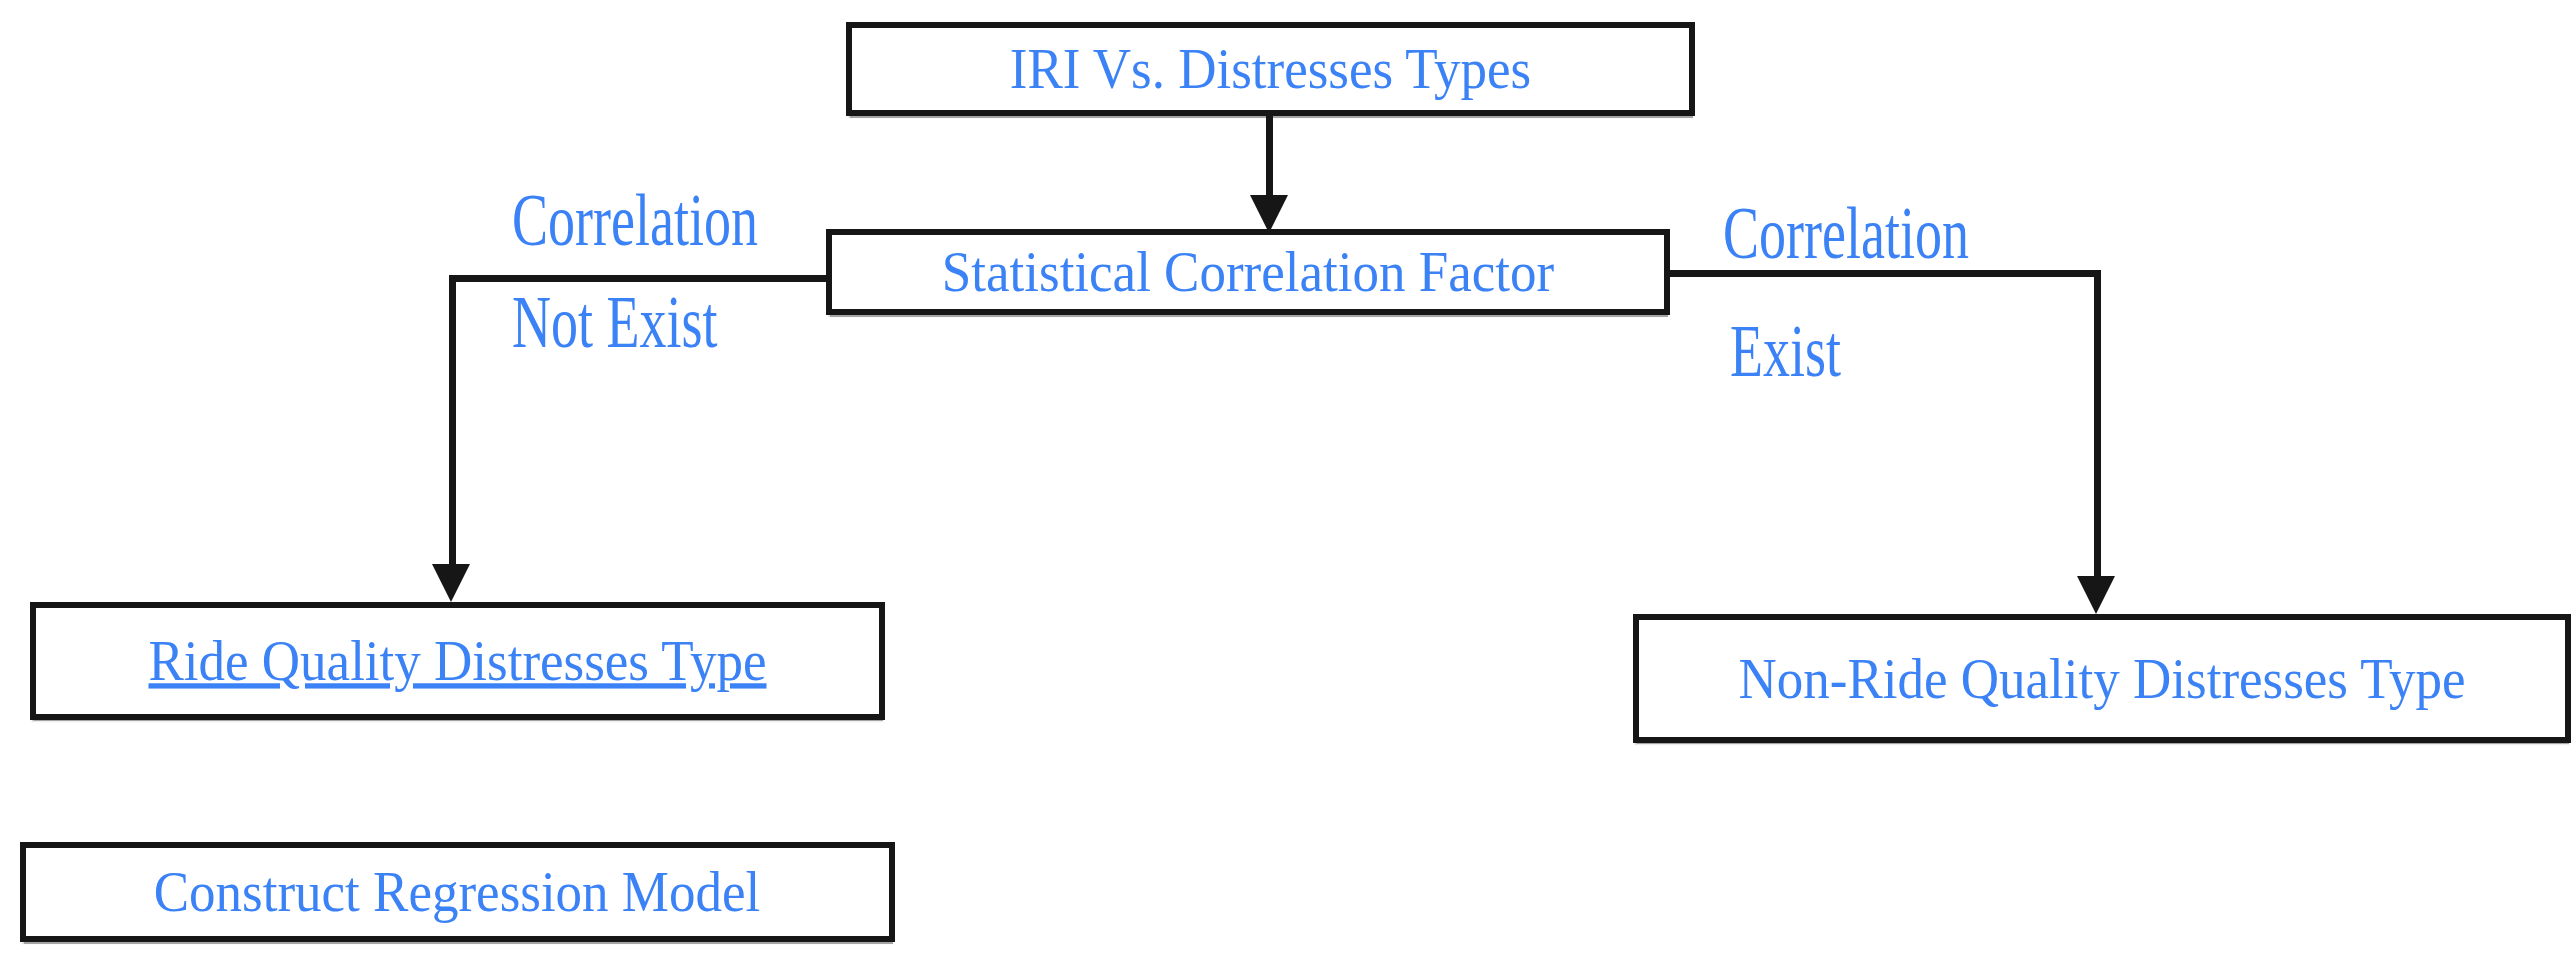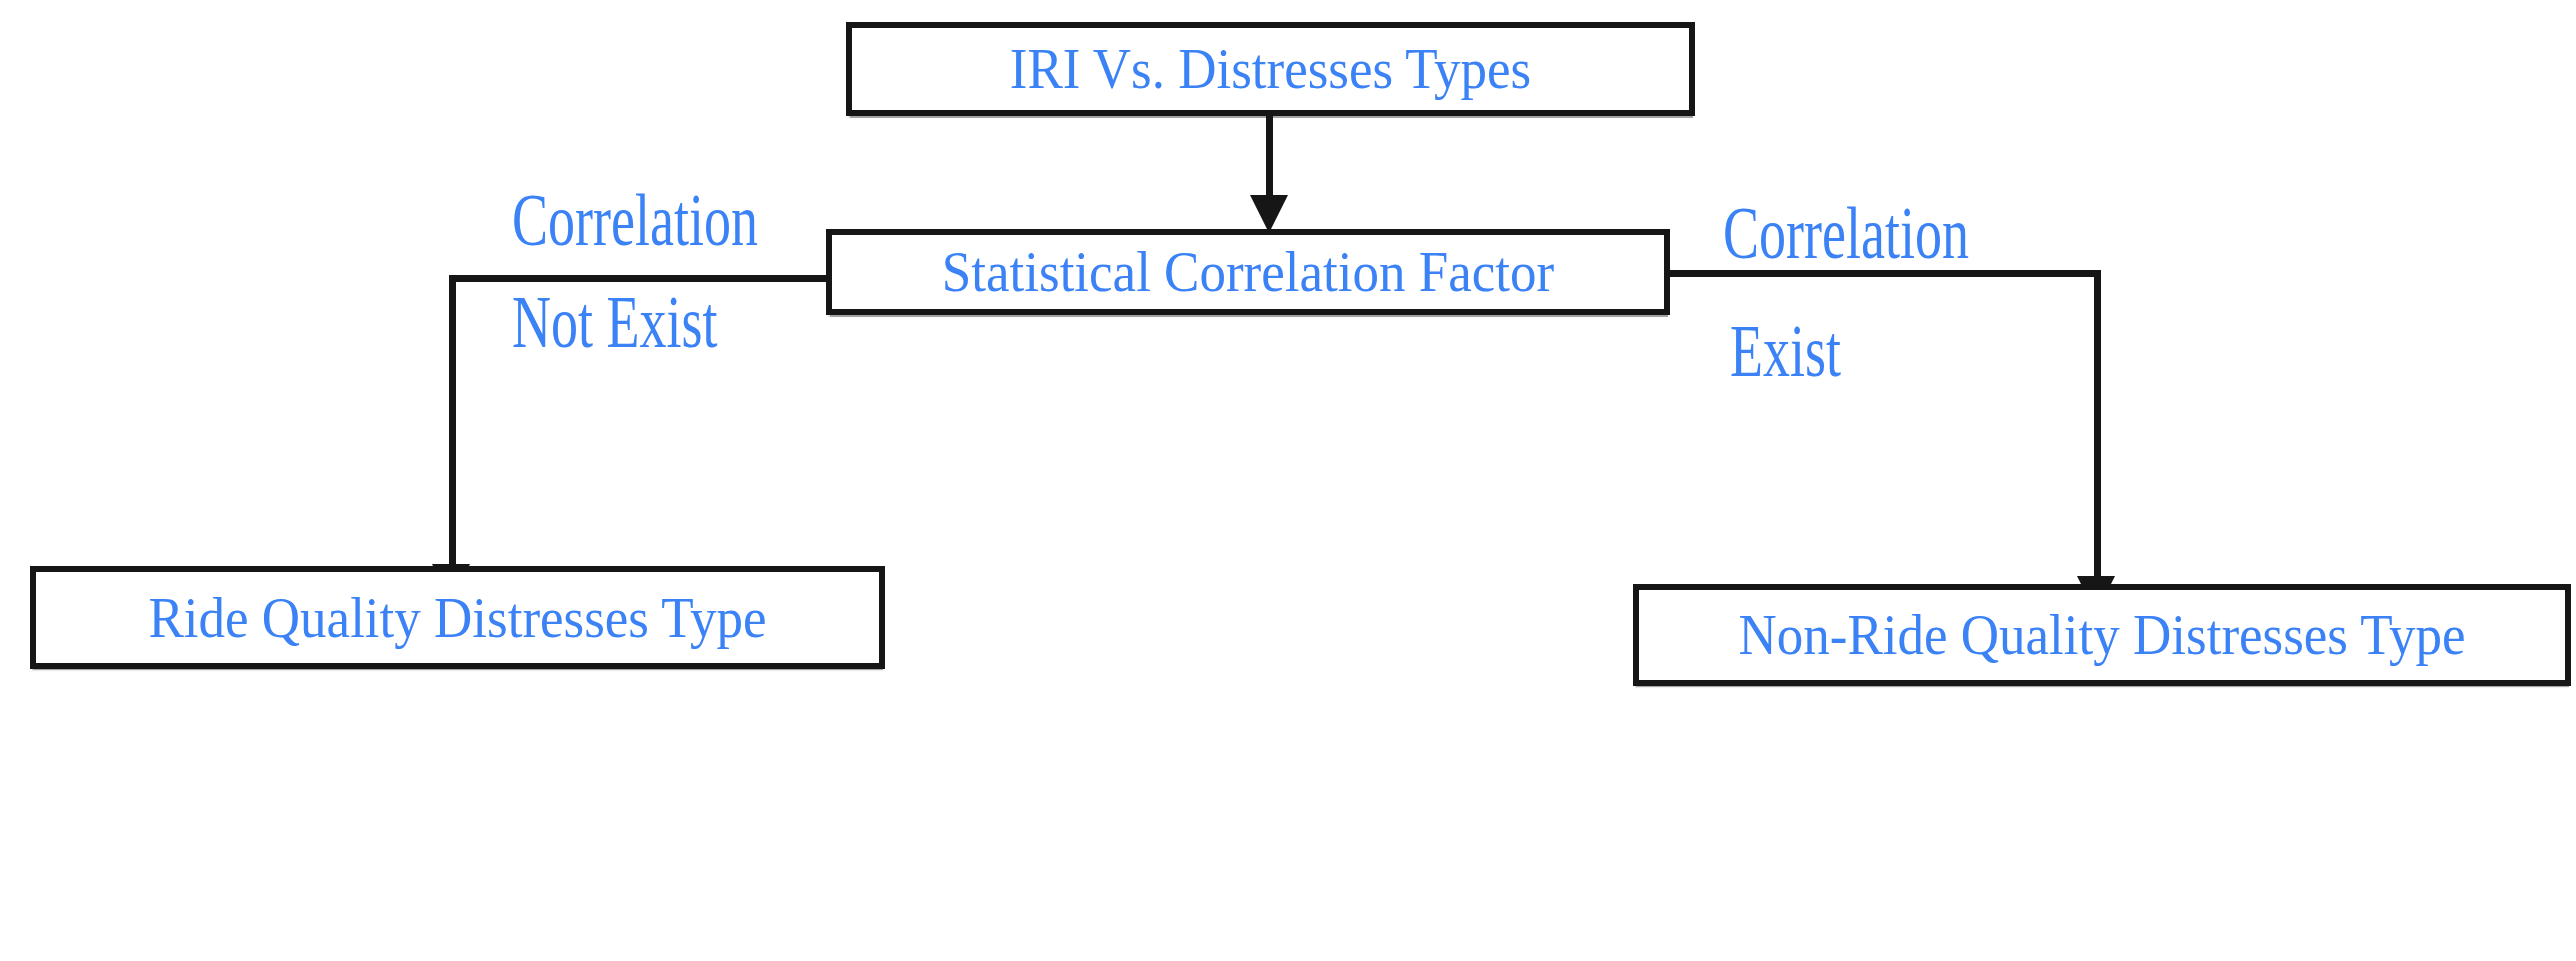--- a/index.html
+++ b/index.html
@@ -75,23 +75,26 @@
   <div class="edge-label" style="left:512px; top:182px;">Correlation</div>
   <div class="edge-label" style="left:512px; top:284px;">Not Exist</div>
 
   <div class="line" style="left:1665px; top:270px; width:435px; height:7px;"></div>
   <div class="line" style="left:2094px; top:270px; width:7px; height:306px;"></div>
   <div class="arrowhead" style="left:2077px; top:576px;"></div>
 
   <div class="edge-label" style="left:1723px; top:195px;">Correlation</div>
   <div class="edge-label" style="left:1730px; top:313px;">Exist</div>
 
-  <div class="node" style="left:30px; top:566px; width:855px; height:103px;">
+  <div class="node" style="left:30px; top:602px; width:855px; height:118px;text-decoration:underline;">
     <span class="node-label">Ride Quality Distresses Type</span>
   </div>
 
-  <div class="node" style="left:1633px; top:584px; width:938px; height:102px;">
+  <div class="node" style="left:1633px; top:614px; width:938px; height:129px;">
     <span class="node-label">Non-Ride Quality Distresses Type</span>
   </div>
 
+  <div class="node" style="left:19.5px; top:842px; width:875px; height:100px;">
+    <span class="node-label">Construct Regression Model</span>
+  </div>
 
 </div>
 
 
 </body></html>

